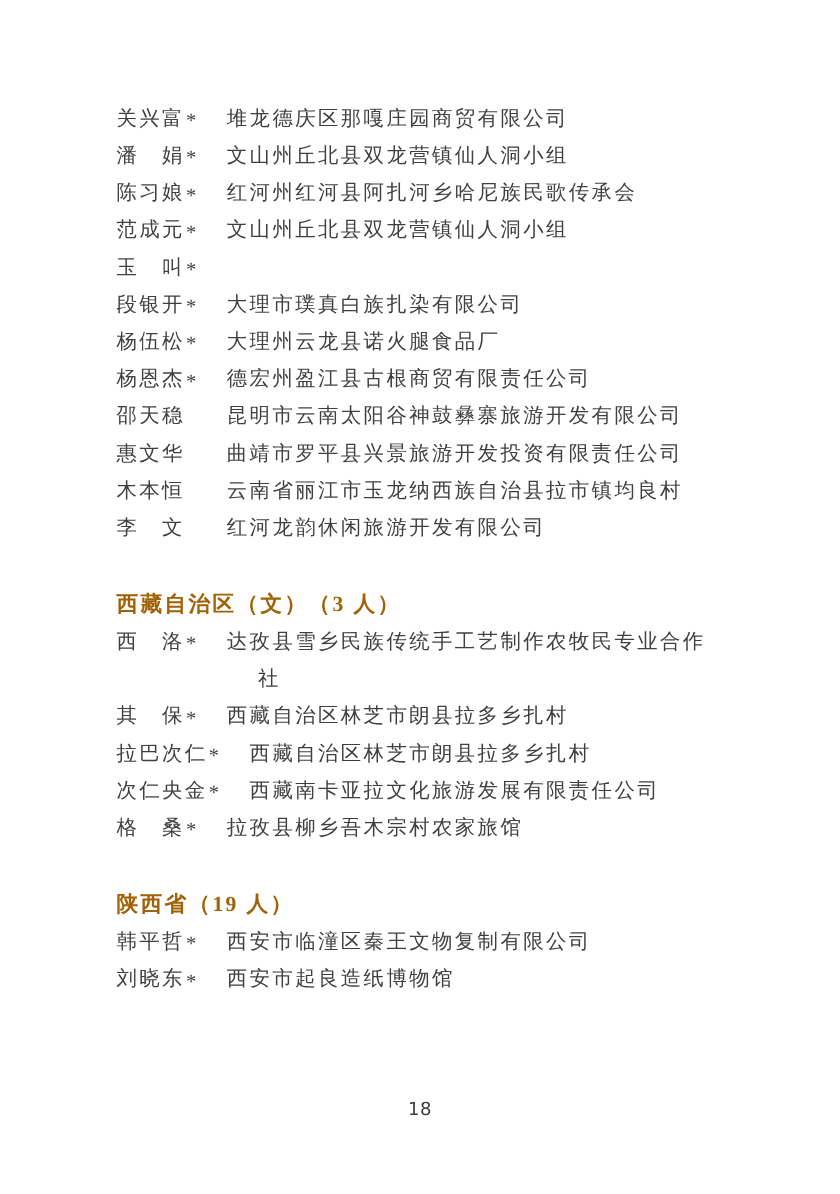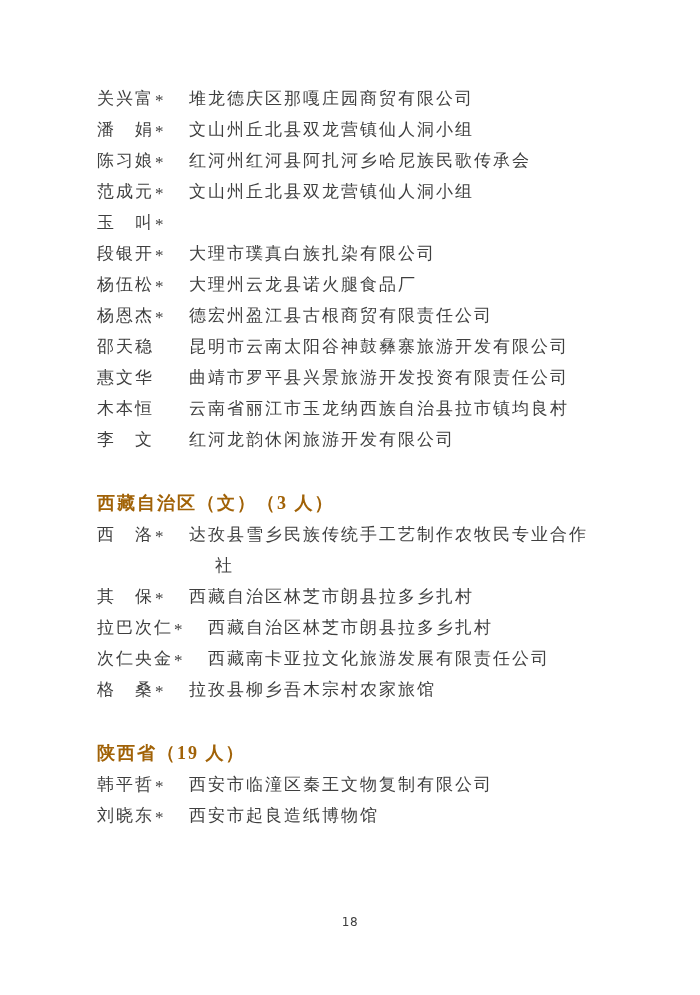--- a/index.html
+++ b/index.html
@@ -24,21 +24,21 @@
   .star{flex:none;position:relative;top:2px;margin-left:1px;width:12px;}
   .org{
     margin-left:22px;max-width:440px;
     white-space:pre-wrap;
     padding-left:26px;text-indent:-26px;
   }
   .page-number{
     position:absolute;left:0;right:0;top:915px;
     text-align:center;
     font-family:"DejaVu Sans","Liberation Sans",sans-serif;
-    font-size:12px;color:#3d3d3d;letter-spacing:0.5px;
+    font-size:15px;color:#3d3d3d;letter-spacing:0.5px;
   }
 </style>
 </head>
 <body>
 
 <div class="page">
   <div class="content" id="content">
   <section class="section">
 
     <div class="entries">

